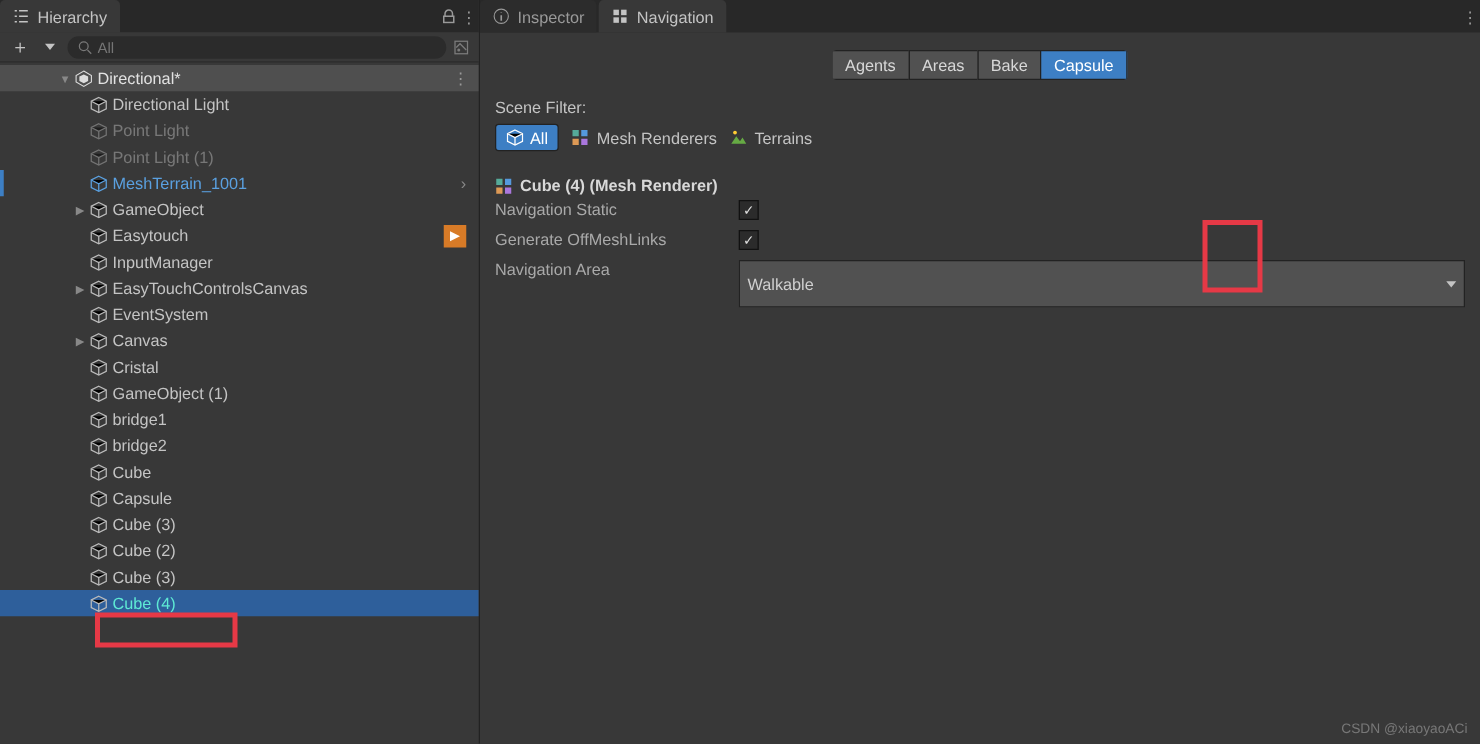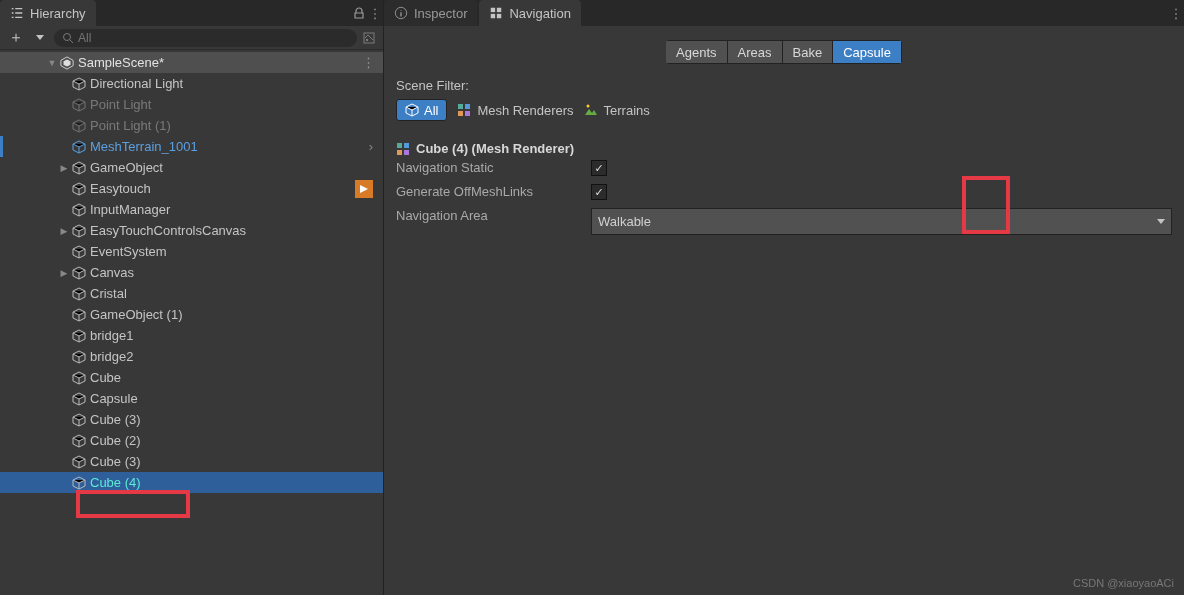--- a/index.html
+++ b/index.html
@@ -49,21 +49,21 @@
 .filter-row { display:flex; gap:10px; align-items:center; padding-bottom:8px; }
 .filter-btn { height:22px; padding:0 8px; background:#515151; border:1px solid #222; border-radius:3px; display:flex; align-items:center; gap:5px; cursor:pointer; }
 .filter-btn.active { background:#3d7fc4; color:#fff; }
 .filter-opt { display:flex; align-items:center; gap:6px; cursor:pointer; }
 .mini-ico { width:14px; height:14px; }
 
 .obj-title { display:flex; align-items:center; gap:6px; padding:6px 12px 4px; font-weight:bold; color:#d8d8d8; }
 .prop-row { display:flex; height:24px; padding:0 12px; }
 .prop-label { width:195px; color:#a9a9a9; }
 .checkbox { width:16px; height:16px; background:#2b2b2b; border:1px solid #111; display:flex; align-items:center; justify-content:center; font-size:11px; color:#ddd; cursor:pointer; }
-.dropdown { flex:1; height:27px; background:#515151; border:1px solid #222; display:flex; align-items:center; padding:0 6px; position:relative; cursor:pointer; color:#d0d0d0; }
+.dropdown { flex:1; height:38px; background:#515151; border:1px solid #222; display:flex; align-items:center; padding:0 6px; position:relative; cursor:pointer; color:#d0d0d0; }
 .dropdown::after { content:""; position:absolute; right:6px; border-left:4px solid transparent; border-right:4px solid transparent; border-top:5px solid #c4c4c4; }
 .red-box-inspector { position:absolute; border:4px solid #e63946; pointer-events:none; }
 
 .watermark { position:absolute; bottom:6px; right:10px; color:#777; font-size:11px; }
 svg { display:block; }
 </style>
 </head>
 <body>
 
 <div class="panel left-panel">
@@ -110,21 +110,21 @@
 
   <div class="tree" id="tree" style="position:relative;">
     <div class="tree-row scene-row" style="padding-left:44px;">
       <span class="arrow" style="position:absolute;left:46px;">▼</span>
       <span class="go-icon" style="margin-left:16px;">
         <svg viewBox="0 0 16 16">
             <polygon points="8,1 15,5 15,11 8,15 1,11 1,5" fill="none" stroke="#ddd"></polygon>
             <polygon points="8,4 12,6 12,10 8,12 4,10 4,6" fill="#ddd"></polygon>
           </svg>
       </span>
-      <span class="label">SampleScene*</span>
+      <span class="label">Directional*</span>
       <span class="menu-dots">⋮</span>
     </div>
 
     <div class="tree-row" style="padding-left: 72px;">
         <span class="arrow" style="position: absolute; left: 58px;"></span>
         <span class="go-icon">
           <svg viewBox="0 0 14 14">
             <polygon points="7,1 13,4 13,10 7,13 1,10 1,4" fill="none" stroke="#bbb"></polygon>
             <path d="M1 4l6 3 6-3M7 7v6" stroke="#bbb"></path>
           </svg>

